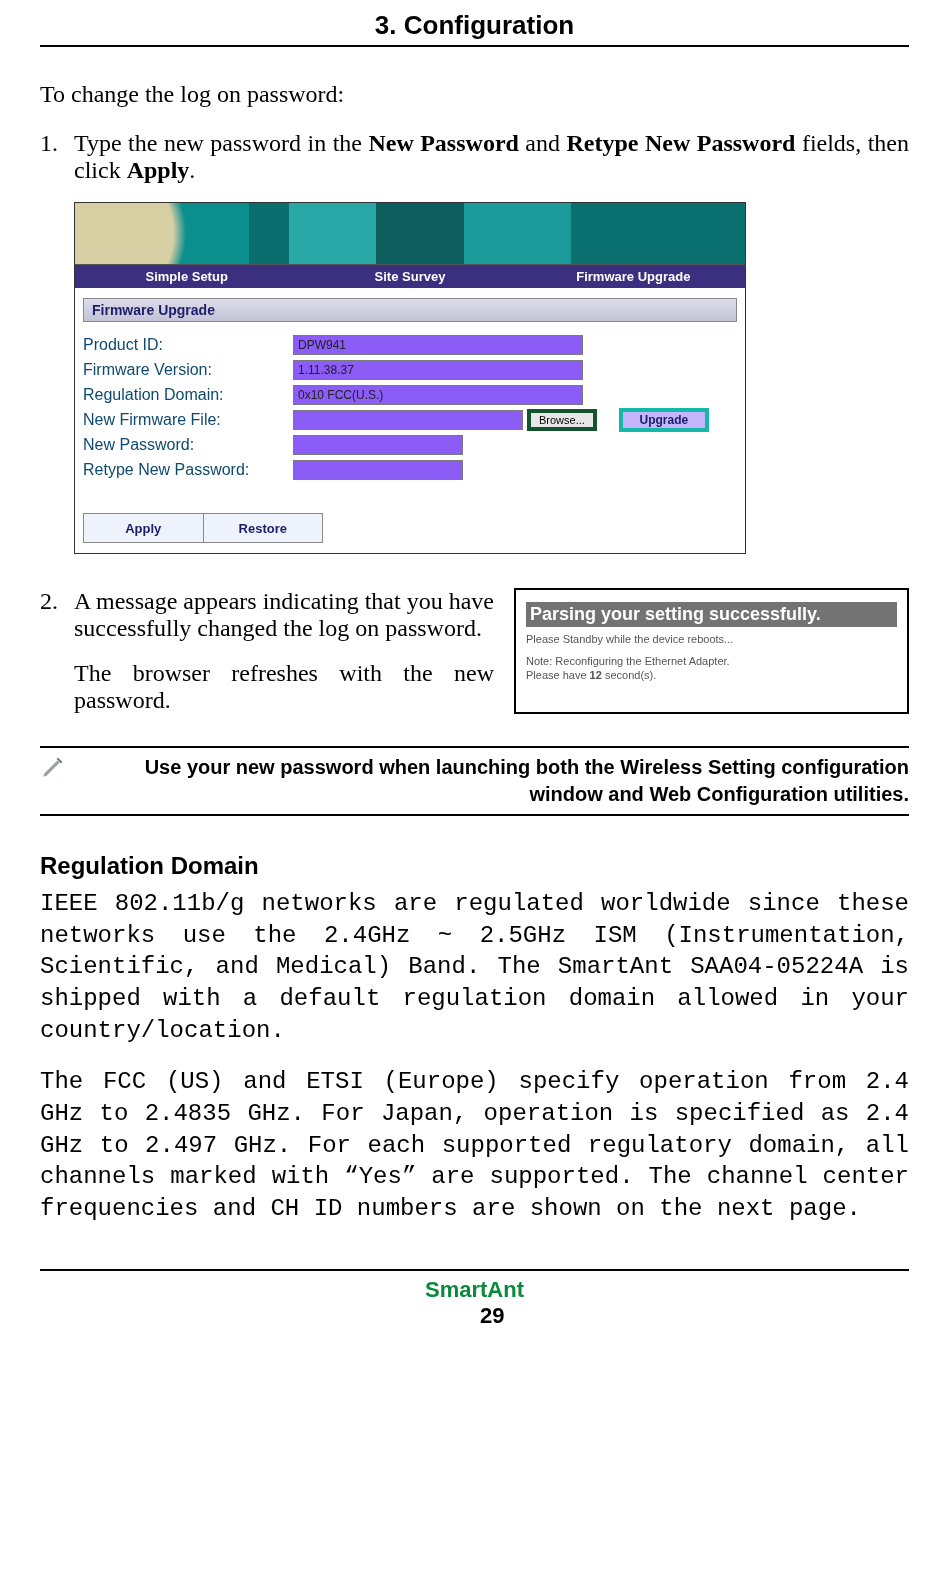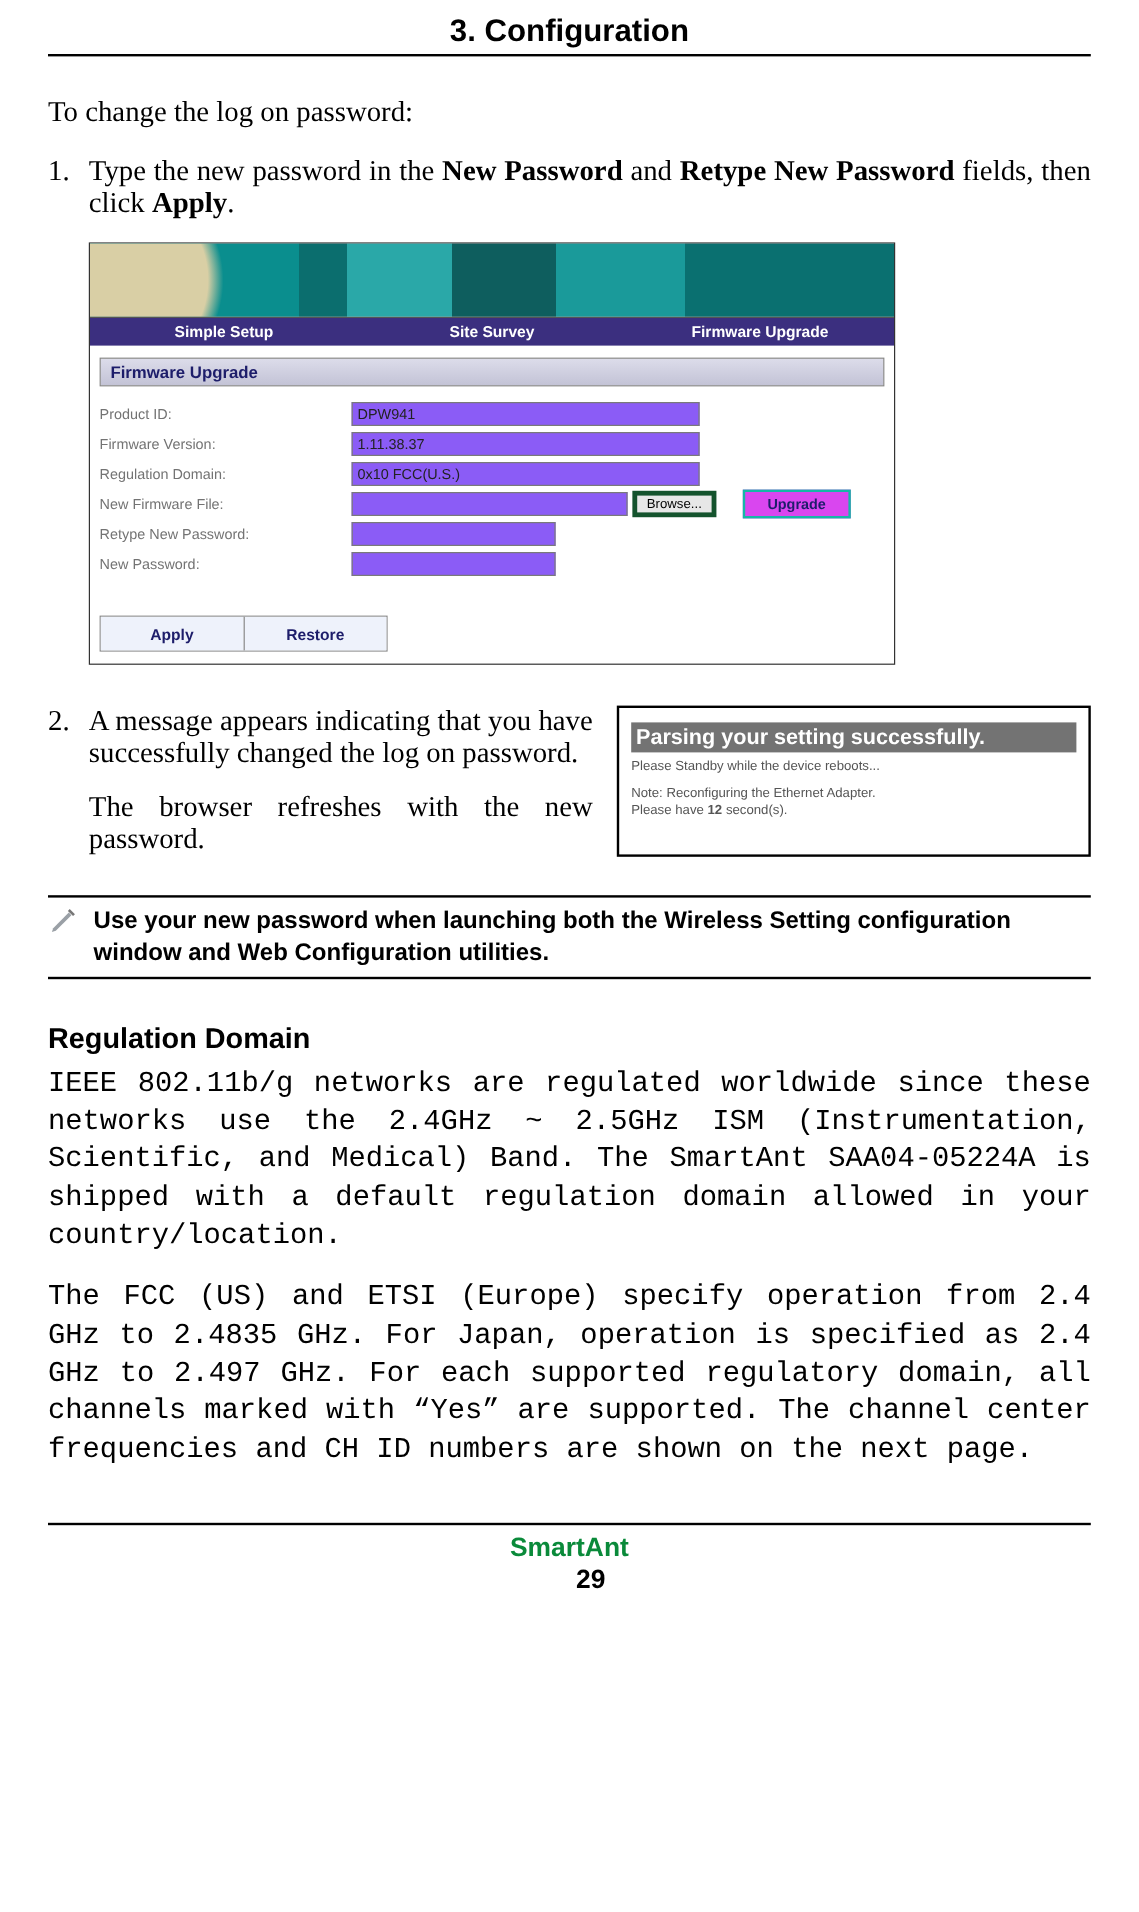--- a/index.html
+++ b/index.html
@@ -32,33 +32,33 @@
     padding: 4px 0; text-align:center;
   }
   .fw-tab { flex:1; }
   .fw-section-bar {
     background: linear-gradient(#dcdcea,#c3c3d6);
     border:1px solid #888; margin:10px 8px 6px 8px; padding:3px 8px;
     color:#1d1d6a; font-weight:bold; font-size:14px;
   }
   .fw-form { padding: 4px 8px 4px 8px; }
   .fw-row { display:flex; align-items:center; height:24px; margin:1px 0; }
-  .fw-label { width:210px; color:#737373; font-size:12px; }
+  .fw-label { width:210px; color:#0c4a6e; font-size:16px; }
   .fw-input {
     height:20px; border:1px solid #7a7a7a; background:#8b5cf6; padding:0 4px; font-size:12px; color:#222;
   }
   .w-wide { width:290px; }
   .w-file { width:230px; }
   .fw-browse {
     height:22px; margin-left:4px; padding:0 8px; font-size:11px;
     background:#e7e7e7; border:4px solid #14532d;
   }
   .fw-upgrade {
-    margin-left:22px; height:24px; width:90px; background:#d946ef;
-    border:2px solid #14b8a6; color:#1d1d6a; font-weight:bold; font-size:12px;
+    margin-left:22px; height:24px; width:90px; background:#c4b5fd;
+    border:4px solid #14b8a6; color:#1d1d6a; font-weight:bold; font-size:12px;
   }
   .fw-bottom {
     margin:26px 8px 10px; display:flex; gap:0;
     border:1px solid #888; width:240px; background:#fff;
   }
   .fw-bottom button {
     flex:1; height:28px; background:#eef2fb; border:none;
     color:#1d1d6a; font-weight:bold; font-size:13px;
   }
   .fw-bottom button + button { border-left:1px solid #888; }
@@ -75,21 +75,21 @@
     padding:2px 4px; margin-bottom:6px; display:block;
   }
   .msg-line { margin:2px 0; }
 
   
   .note-block { margin: 32px 0 0; }
   .note-rule  { border:none; border-top:2px solid #000; }
   .note-body  { display:flex; gap:12px; padding:6px 0; }
   .pen-icon   { width:26px; flex:0 0 26px; }
   .pen-icon svg { width:26px; height:26px; }
-  .note-text  { flex:1; font-family: Arial, Helvetica, sans-serif; font-weight:bold; font-size:20px; line-height:1.35; }
+  .note-text  { flex:1; font-family: Arial, Helvetica, sans-serif; font-weight:bold; font-size:20px; line-height:1.35;text-align:right; }
 
   
   .h2 { font-family: Arial, Helvetica, sans-serif; font-weight:bold; font-size:24px; margin:36px 0 8px; }
   .para { font-size:24px; text-align:justify; margin-bottom:20px; line-height:1.32;font-family:Liberation Mono, monospace; }
 
   
   .foot-rule { border:none; border-top:2px solid #000; margin-top:44px; }
   .footer { display:flex; justify-content:center; align-items:center; padding-top:6px;
             font-family: Arial, Helvetica, sans-serif; font-weight:bold; font-size:22px;flex-direction:column; }
   .footer .brand { color:#0a8a3a; flex:1; text-align:center; }
@@ -135,25 +135,25 @@
         <div class="fw-label">Regulation Domain:</div>
         <input class="fw-input w-wide" value="0x10 FCC(U.S.)" style="">
       </div>
       <div class="fw-row">
         <div class="fw-label">New Firmware File:</div>
         <input class="fw-input w-file" value="" style="">
         <button class="fw-browse">Browse...</button>
         <button class="fw-upgrade">Upgrade</button>
       </div>
       <div class="fw-row">
+        <div class="fw-label">New Password:</div>
+        <input class="fw-input" style="width: 170px;" type="password" value="">
+      </div>
+      <div class="fw-row">
         <div class="fw-label">Retype New Password:</div>
-        <input class="fw-input" style="width: 170px;" type="password" value="">
-      </div>
-      <div class="fw-row">
-        <div class="fw-label">New Password:</div>
         <input class="fw-input" style="width: 170px;" type="password" value="">
       </div>
     </div>
 
     <div class="fw-bottom">
       <button>Apply</button>
       <button>Restore</button>
     </div>
   </div>
 

